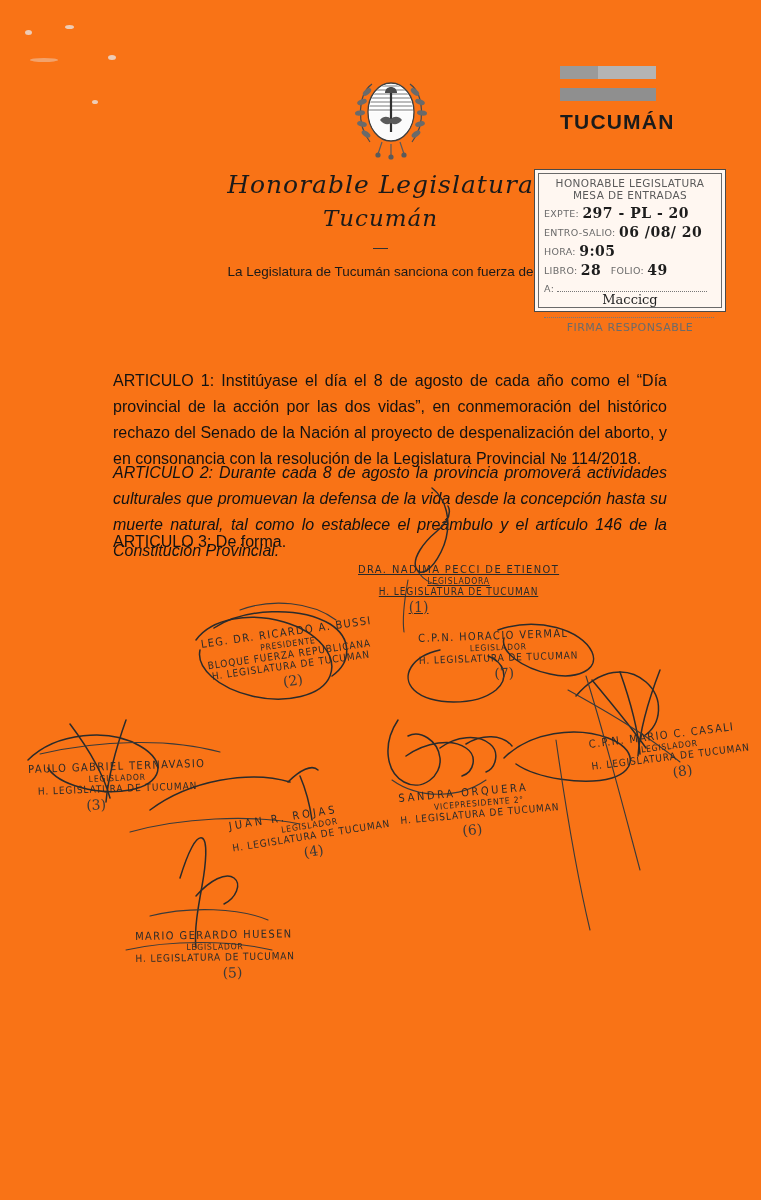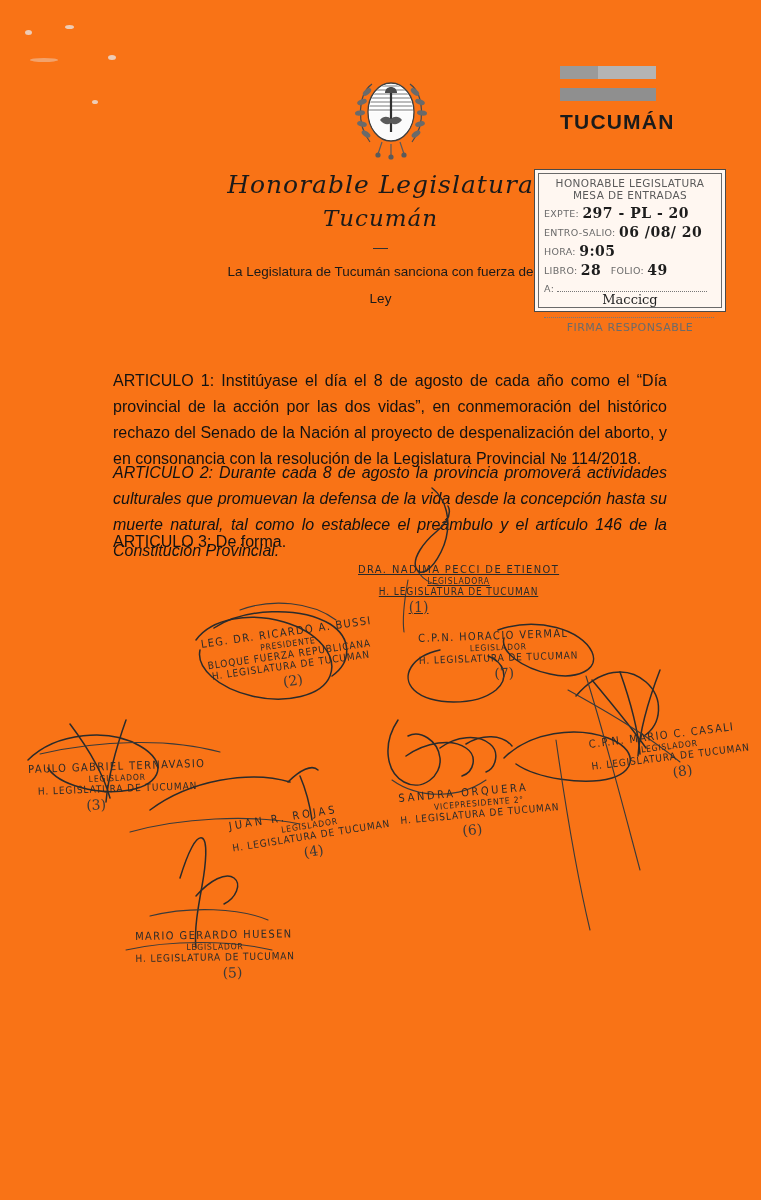--- a/index.html
+++ b/index.html
@@ -274,21 +274,20 @@
     <div class="tuc-bar b1b"></div>
     <div class="tuc-bar b2"></div>
     <div class="tuc-word">TUCUMÁN</div>
   </div>
 
   <div class="hl-script hl-1">Honorable Legislatura</div>
   <div class="hl-script hl-2">Tucumán</div>
   <div class="hl-dash">—</div>
 
   <div class="sanciona">La Legislatura de Tucumán sanciona con fuerza de</div>
-  <div class="ley-line">Ley</div>
 
   <div class="stamp">
     <div class="stamp-inner">
       <div class="stamp-title">HONORABLE LEGISLATURA</div>
       <div class="stamp-title">MESA DE ENTRADAS</div>
 
       <div class="stamp-row">
         <span>EXPTE:</span>
         <span class="hw">297 - PL - 20</span>
       </div>

